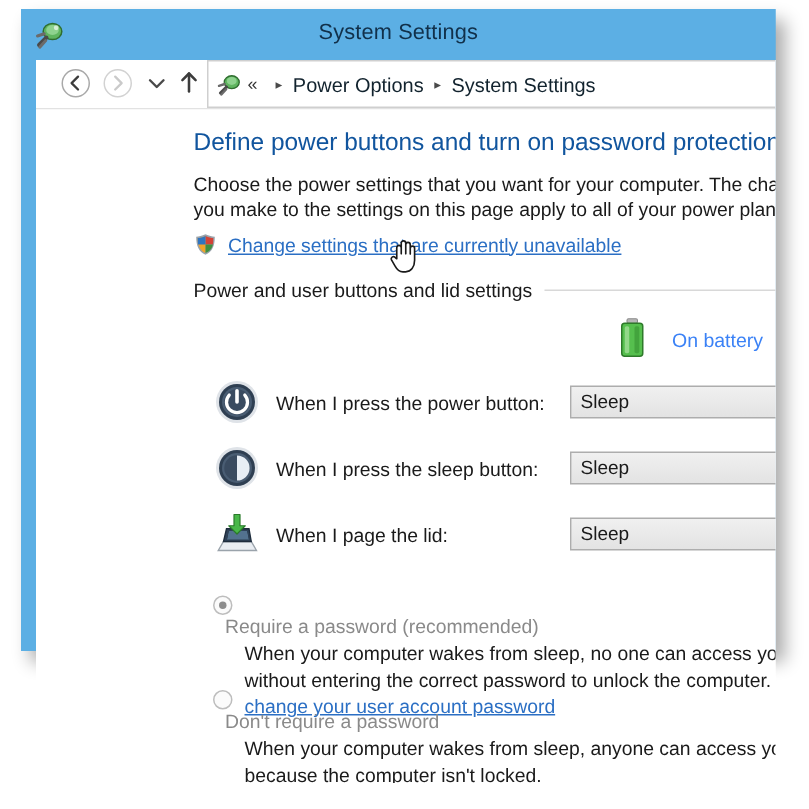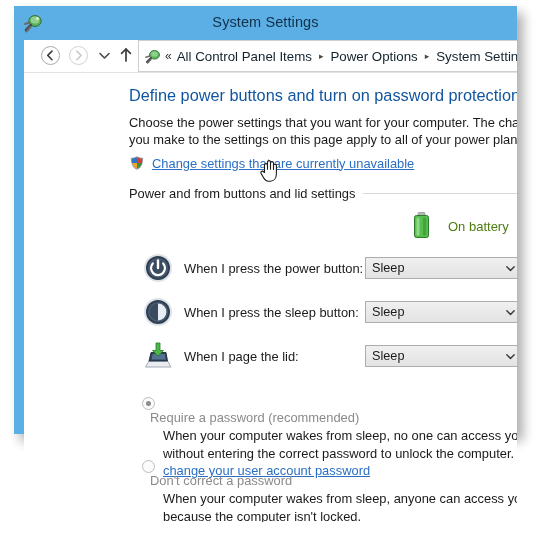--- a/index.html
+++ b/index.html
@@ -214,21 +214,21 @@
     position: absolute;
     left: 386px;
     top: 138px;
     display: flex;
     align-items: center;
   }
   #battery-icon { width: 26px; height: 30px; flex: 0 0 auto; }
   #battery-label {
     margin-left: 12px;
     font-size: 13px;
-    color: #4d7c0f;
+    color: #3b82f6;
     white-space: nowrap;
   }
 
   
   .setting-row {
     position: absolute;
     left: 118px;
     right: 0;
     height: 34px;
     display: flex;
@@ -245,21 +245,21 @@
   }
   .row-label {
     margin-left: 10px;
     font-size: 12.9px;
     color: #1a1a1a;
     white-space: nowrap;
     flex: 0 0 auto;
   }
   .row-select {
     position: absolute;
-    left: 223px;
+    left: 238px;
     width: 160px;
     height: 22px;
     background: linear-gradient(#f0f0f0, #e3e3e3);
     border: 1px solid #adadad;
     box-sizing: border-box;
     display: flex;
     align-items: center;
     cursor: default;
     gap: 28px;
   }
@@ -394,21 +394,20 @@
         <span id="breadcrumb-icon">
           <svg viewBox="0 0 17 17" width="17" height="17">
             <ellipse cx="10.5" cy="6.8" rx="5" ry="4.3" fill="#5fb55f" stroke="#2f6d2f" stroke-width="0.9"></ellipse>
             <ellipse cx="10.5" cy="6" rx="3.3" ry="2.6" fill="#8ed28e"></ellipse>
             <path d="M7 10 L3 14" stroke="#4a4a4a" stroke-width="2.1" stroke-linecap="round"></path>
             <path d="M5.8 8 L2 9.2" stroke="#6b6b6b" stroke-width="1.6" stroke-linecap="round"></path>
             <path d="M6.8 11.5 L3.6 15" stroke="#6b6b6b" stroke-width="1.6" stroke-linecap="round"></path>
           </svg>
         </span>
         <span class="crumb-chevrons">«</span>
-        <span class="crumb">All Control Panel Items</span>
         <span class="crumb-sep">▸</span>
         <span class="crumb">Power Options</span>
         <span class="crumb-sep">▸</span>
         <span class="crumb">System Settings</span>
       </div>
     </div>
 
     <div id="content">
 
       <div id="page-heading">Define power buttons and turn on password protection</div>
@@ -422,21 +421,21 @@
             <path d="M8 2.3 C5.9 3.2 4.2 3.6 2.8 3.7 C2.8 8.7 4.2 12 8 13.7 L8 2.3 Z" fill="#f0a32a"></path>
             <path d="M8 2.3 C10.1 3.2 11.8 3.6 13.2 3.7 C13.2 5.4 13.1 6.8 12.9 8 L8 8 L8 2.3 Z" fill="#d34236"></path>
             <path d="M8 8 L12.9 8 C12.4 10.6 11 12.5 8 13.7 L8 8 Z" fill="#3f8f3f"></path>
             <path d="M2.8 3.7 C4.2 3.6 5.9 3.2 8 2.3 L8 8 L3.1 8 C2.9 6.8 2.8 5.4 2.8 3.7 Z" fill="#2f74c0"></path>
           </svg>
         </span>
         <span id="uac-link">Change settings that are currently unavailable</span>
       </div>
 
       <div class="group-head" id="group-power">
-        <span class="gh-label">Power and from buttons and lid settings</span>
+        <span class="gh-label">Power and user buttons and lid settings</span>
         <span class="gh-rule"></span>
       </div>
 
       <div id="battery-head">
         <span id="battery-icon">
           <svg viewBox="0 0 26 30" width="26" height="30">
             <rect x="8" y="1.5" width="7" height="3" rx="1" fill="#b6b6b6" stroke="#8a8a8a" stroke-width="0.7"></rect>
             <rect x="4.5" y="4.5" width="14" height="22" rx="2" fill="#56bf4e" stroke="#2e7a2a" stroke-width="1"></rect>
             <rect x="6.5" y="6.5" width="3" height="18" rx="1.2" fill="#9ada90" opacity="0.9"></rect>
             <rect x="13" y="6.5" width="3.2" height="18" rx="1.2" fill="#2f8a2c" opacity="0.5"></rect>
@@ -516,21 +515,21 @@
           <span class="pw-radio-label">Require a password (recommended)</span>
         </div>
         <div class="pw-desc">
           <span>When your computer wakes from sleep, no one can access your data without entering the correct password to unlock the computer. </span><a>Create or change your user account password</a>
         </div>
       </div>
 
       <div class="pw-option" id="pw-option-1">
         <div class="pw-radio-row">
           <span class="radio"></span>
-          <span class="pw-radio-label">Don't correct a password</span>
+          <span class="pw-radio-label">Don't require a password</span>
         </div>
         <div class="pw-desc">When your computer wakes from sleep, anyone can access your data because the computer isn't locked.</div>
       </div>
 
     </div>
   </div>
 </div>
 
 <span id="cursor">
   <svg viewBox="0 0 19 25" width="19" height="25">

